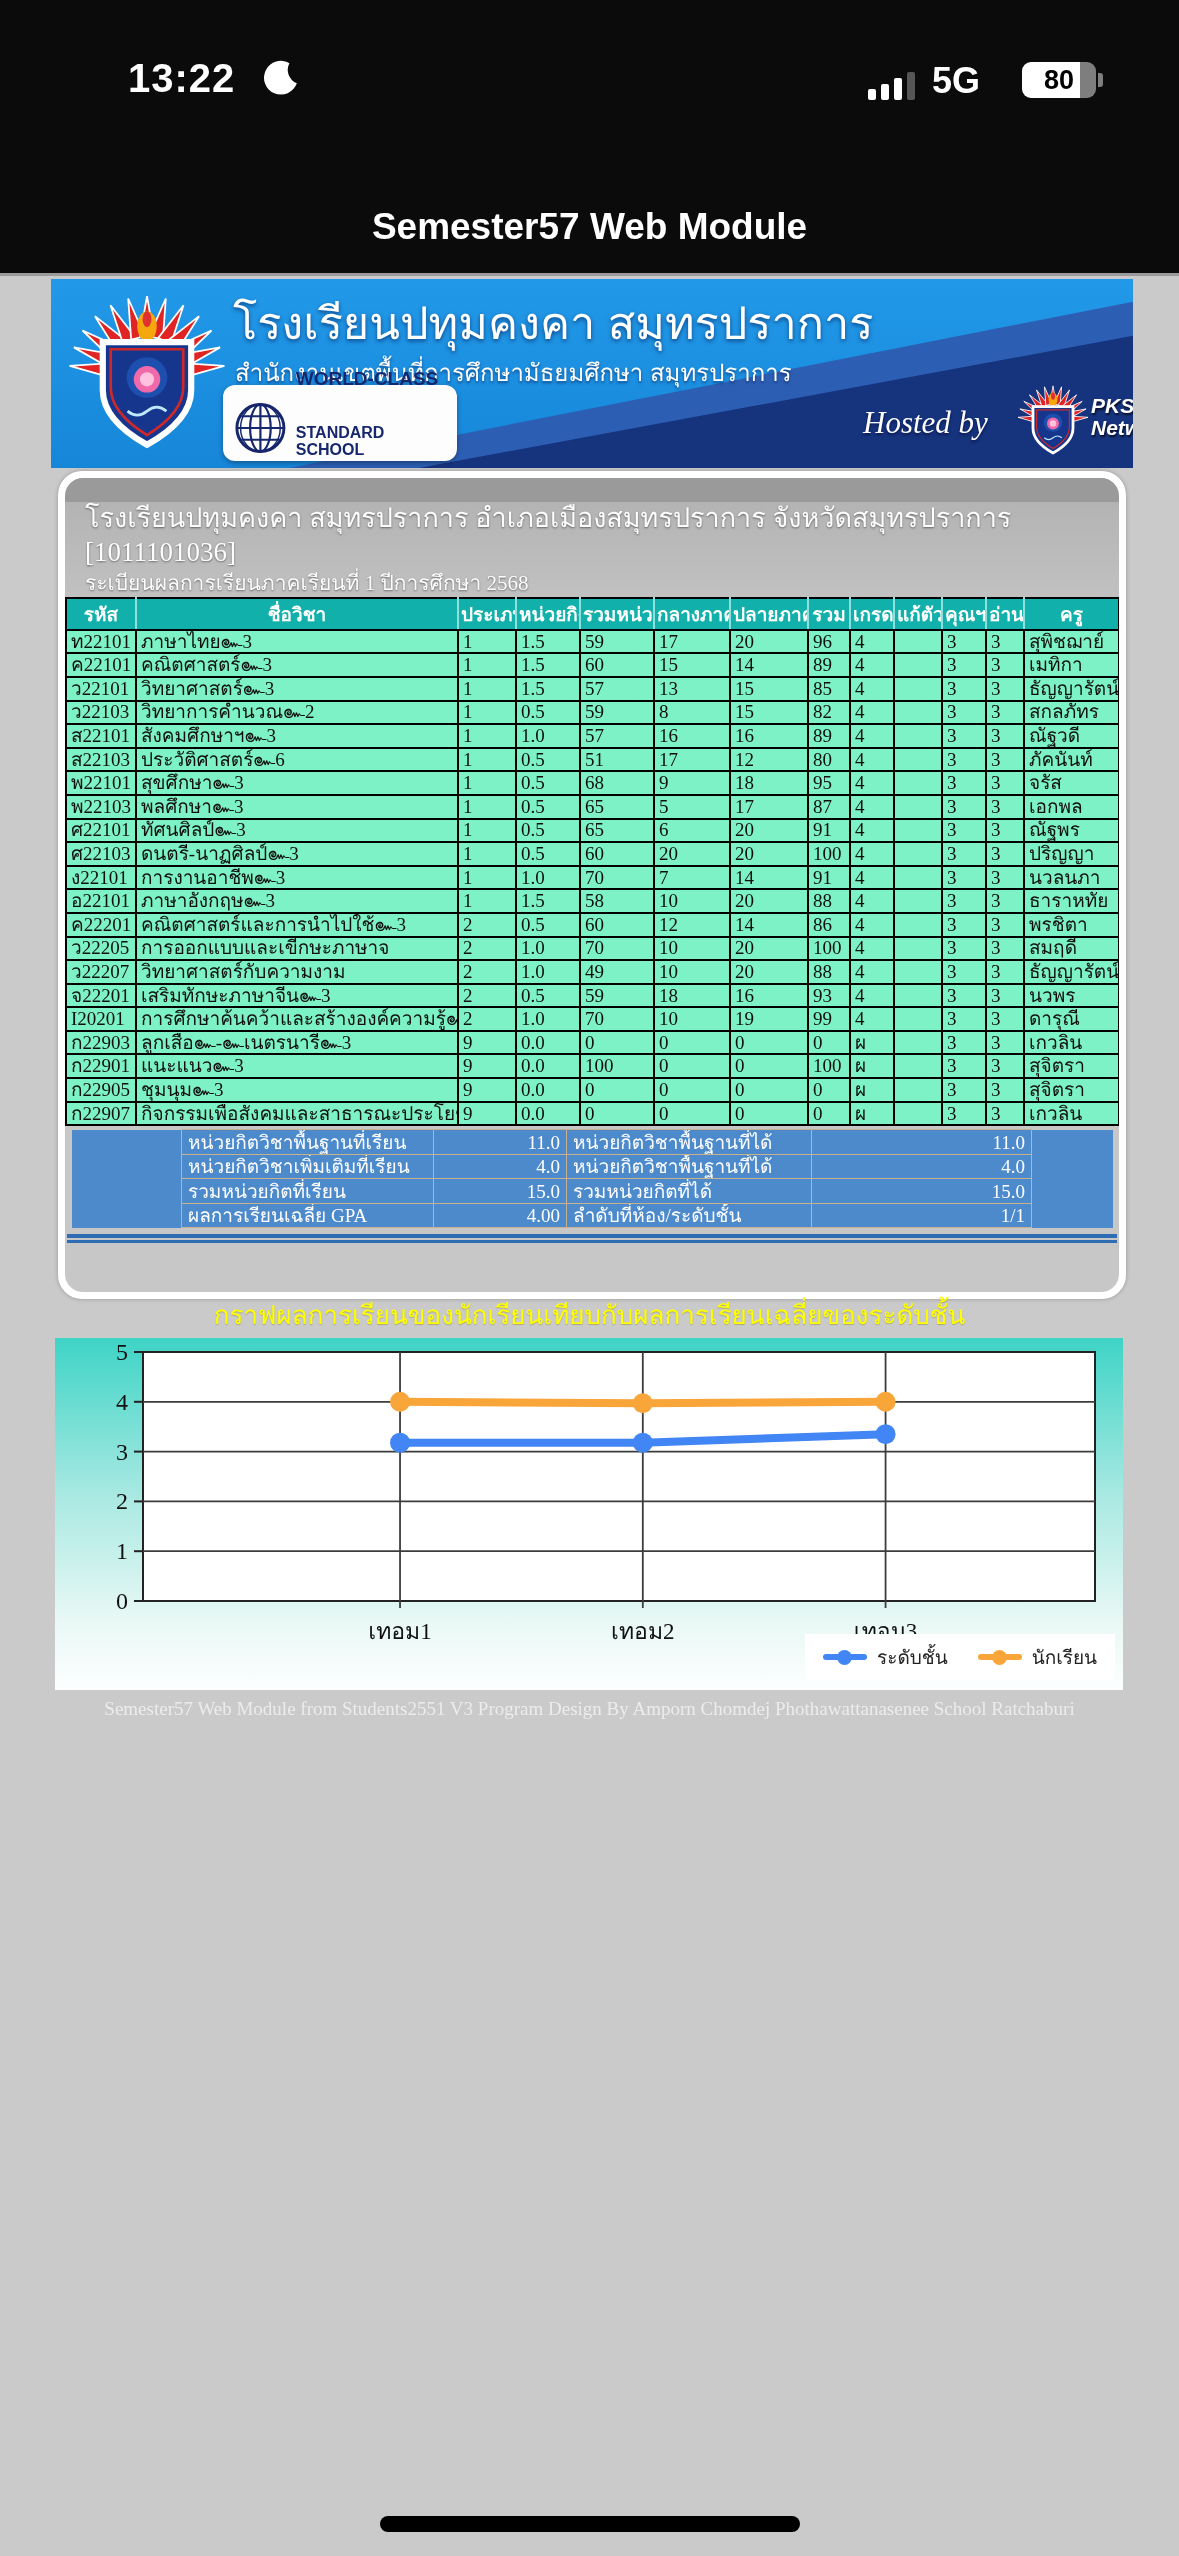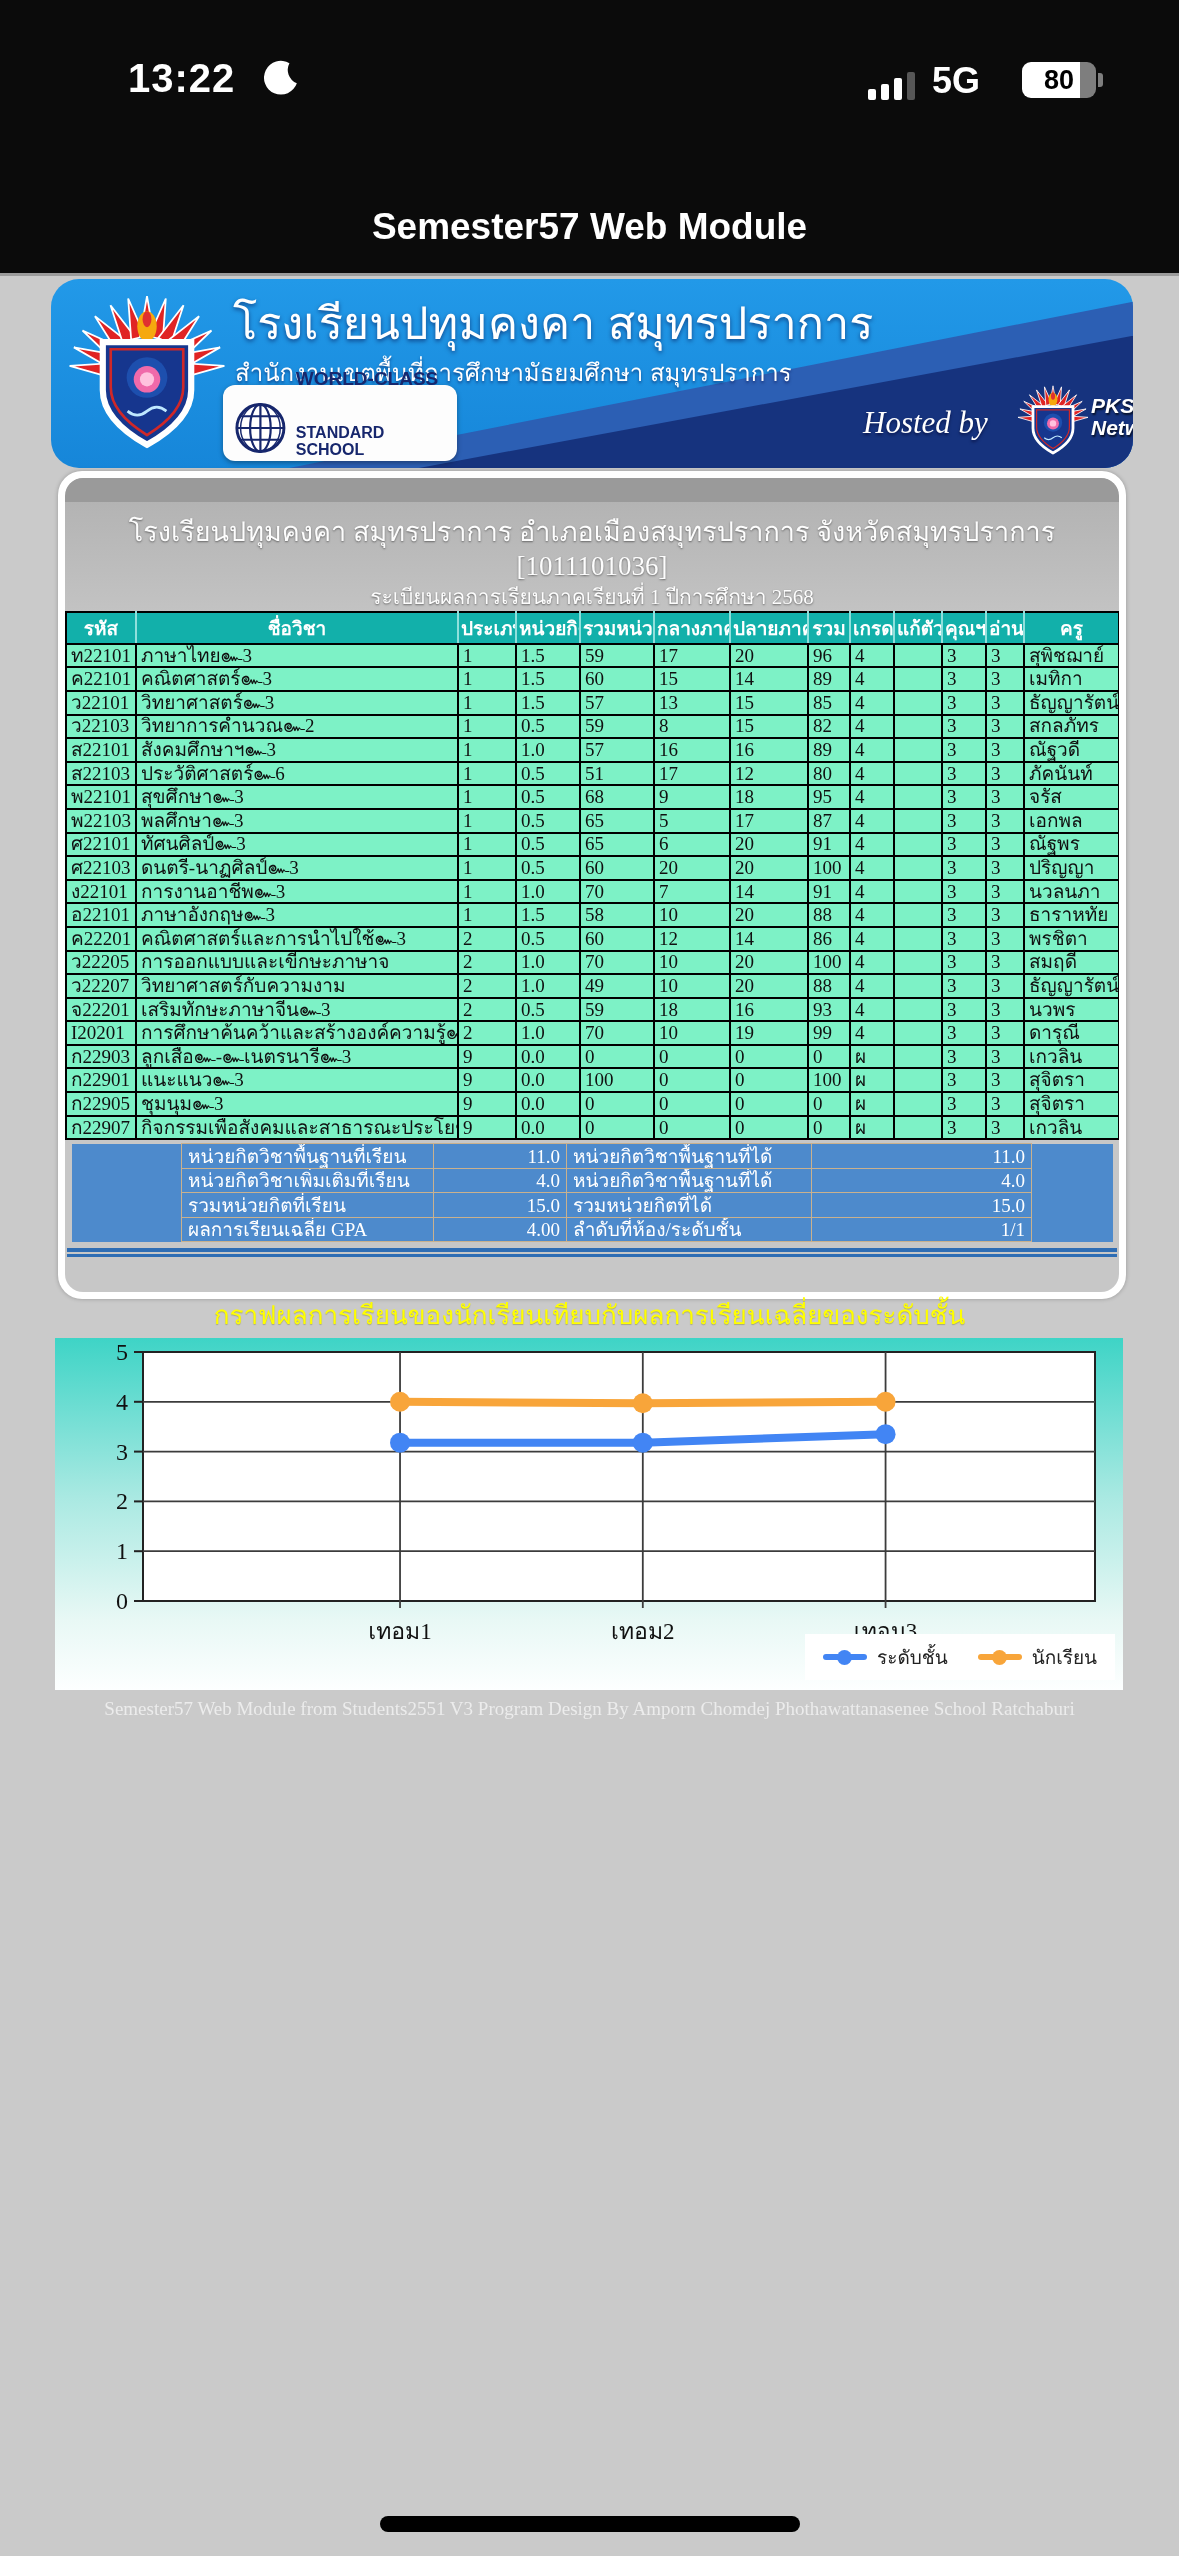--- a/index.html
+++ b/index.html
@@ -18,21 +18,21 @@
   .net-label{position:absolute;left:932px;top:60px;color:#fff;font-size:36px;font-weight:bold;}
   .battery{position:absolute;left:1022px;top:62px;width:74px;height:36px;border-radius:9px;
            background:linear-gradient(to right,#fff 0 79%,#7e7e7e 79%);
            color:#000;font-size:27px;font-weight:bold;text-align:center;line-height:36px;}
   .battery:after{content:"";position:absolute;right:-7px;top:11px;width:5px;height:14px;background:#7e7e7e;border-radius:0 3px 3px 0;}
   .app-title{position:absolute;top:206px;left:0;width:100%;text-align:center;color:#fff;
              font-size:37px;font-weight:bold;}
 
   
   .banner{position:absolute;left:51px;top:279px;width:1082px;height:189px;overflow:hidden;
-          background:linear-gradient(#2299e8,#1686d9);border-radius:28px;}
+          background:linear-gradient(#2299e8,#1686d9);}
   .banner .tri1{position:absolute;right:0;bottom:0;width:78%;height:88%;background:#2c5fb4;
           clip-path:polygon(100% 0,100% 100%,0 100%);}
   .banner .tri2{position:absolute;right:0;bottom:0;width:66%;height:70%;background:#16337e;
           clip-path:polygon(100% 0,100% 100%,0 100%);}
   .crest-main{position:absolute;left:12px;top:4px;width:168px;height:182px;}
   .school-name{position:absolute;left:182px;top:8px;color:#fff;font-size:45px;
           font-family:"Liberation Sans",sans-serif;text-shadow:0 2px 4px rgba(0,0,60,.55);white-space:nowrap;}
   .district{position:absolute;left:184px;top:74px;color:#fff;font-size:24px;text-shadow:0 2px 3px rgba(0,0,60,.5);white-space:nowrap;}
   .wcss{position:absolute;left:172px;top:106px;width:218px;height:72px;background:#fdfdfd;border-radius:12px;
         display:flex;align-items:flex-end;gap:6px;padding:2px 8px;box-shadow:0 2px 5px rgba(0,0,0,.35);}
@@ -44,21 +44,21 @@
   .crest-pks{position:absolute;left:964px;top:100px;width:76px;height:84px;}
   .pks-text{position:absolute;left:1040px;top:116px;color:#fff;font-size:21px;font-weight:bold;font-style:italic;
           line-height:1.05;text-shadow:1px 2px 2px rgba(0,0,0,.7);}
 
   
   .panel{position:absolute;left:58px;top:471px;width:1068px;height:828px;background:#fff;
          border-radius:24px;box-shadow:0 0 4px rgba(0,0,0,.25);}
   .panel-body{position:absolute;left:7px;top:7px;right:7px;bottom:7px;border-radius:18px;
          background:linear-gradient(#b0b0b0,#c7c7c7 20%,#c7c7c7);overflow:hidden;}
   .panel-head{height:24px;background:#9a9a9a;border-radius:18px 18px 0 0;}
-  .info{ text-align:center;color:#fdfdfd;font-family:"Liberation Serif",serif;padding-top:14px;}
+  .info{ color:#fdfdfd;font-family:"Liberation Serif",serif;padding-top:0;margin-left:20px;}
   .info .l1{font-size:27px;line-height:1.25;text-shadow:0 1px 2px rgba(80,80,80,.8);}
   .info .l2{font-size:21px;line-height:1.3;text-shadow:0 1px 2px rgba(80,80,80,.8);}
   .info .l3{font-size:23px;line-height:1.3;padding-bottom:14px;text-shadow:0 1px 2px rgba(80,80,80,.8);}
 
   table.grades{border-collapse:collapse;table-layout:fixed;width:1041px;margin:0 auto;
          font-family:"Liberation Serif",serif;font-size:19px;color:#101010;}
   .grades th{background:#12b0aa;color:#fff;font-weight:bold;font-size:19px;height:24px;padding:0 2px;
          border-top:2px solid #000;border-bottom:2px solid #000;border-right:2px solid #8fe0dc;overflow:hidden;white-space:nowrap;}
   .grades th:first-child{border-left:2px solid #000;}
   .grades th:last-child{border-right:2px solid #000;}

